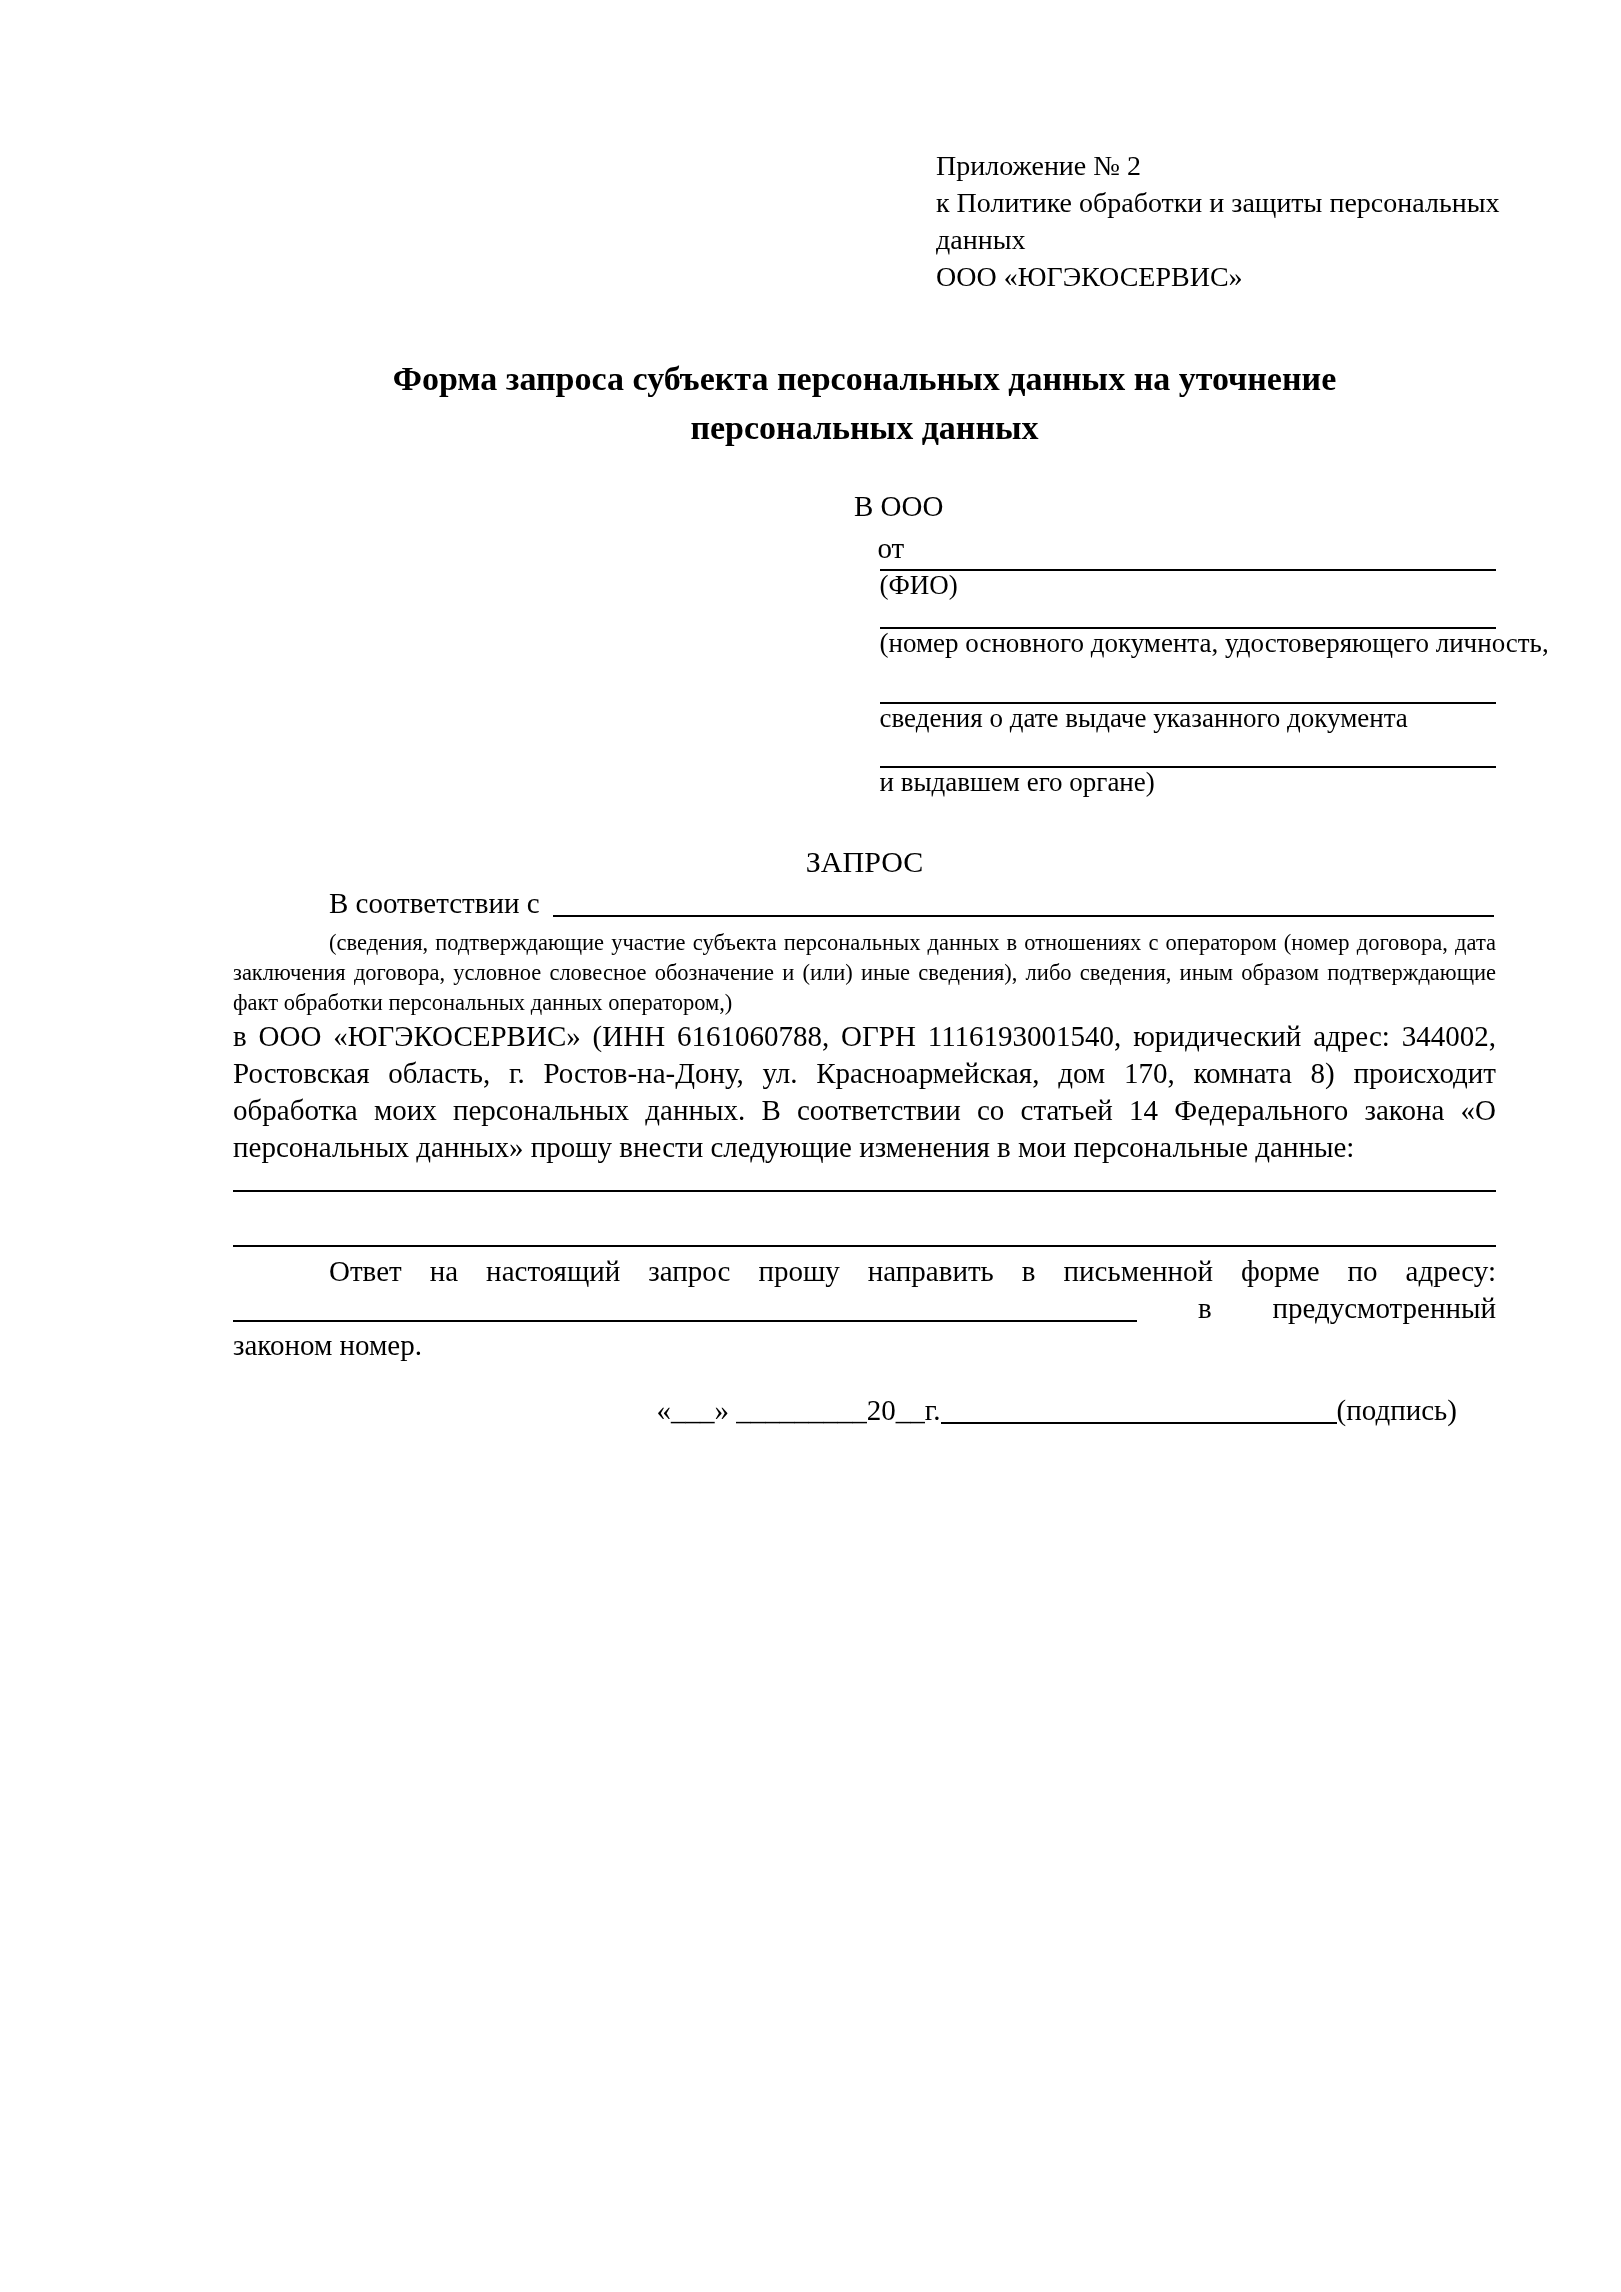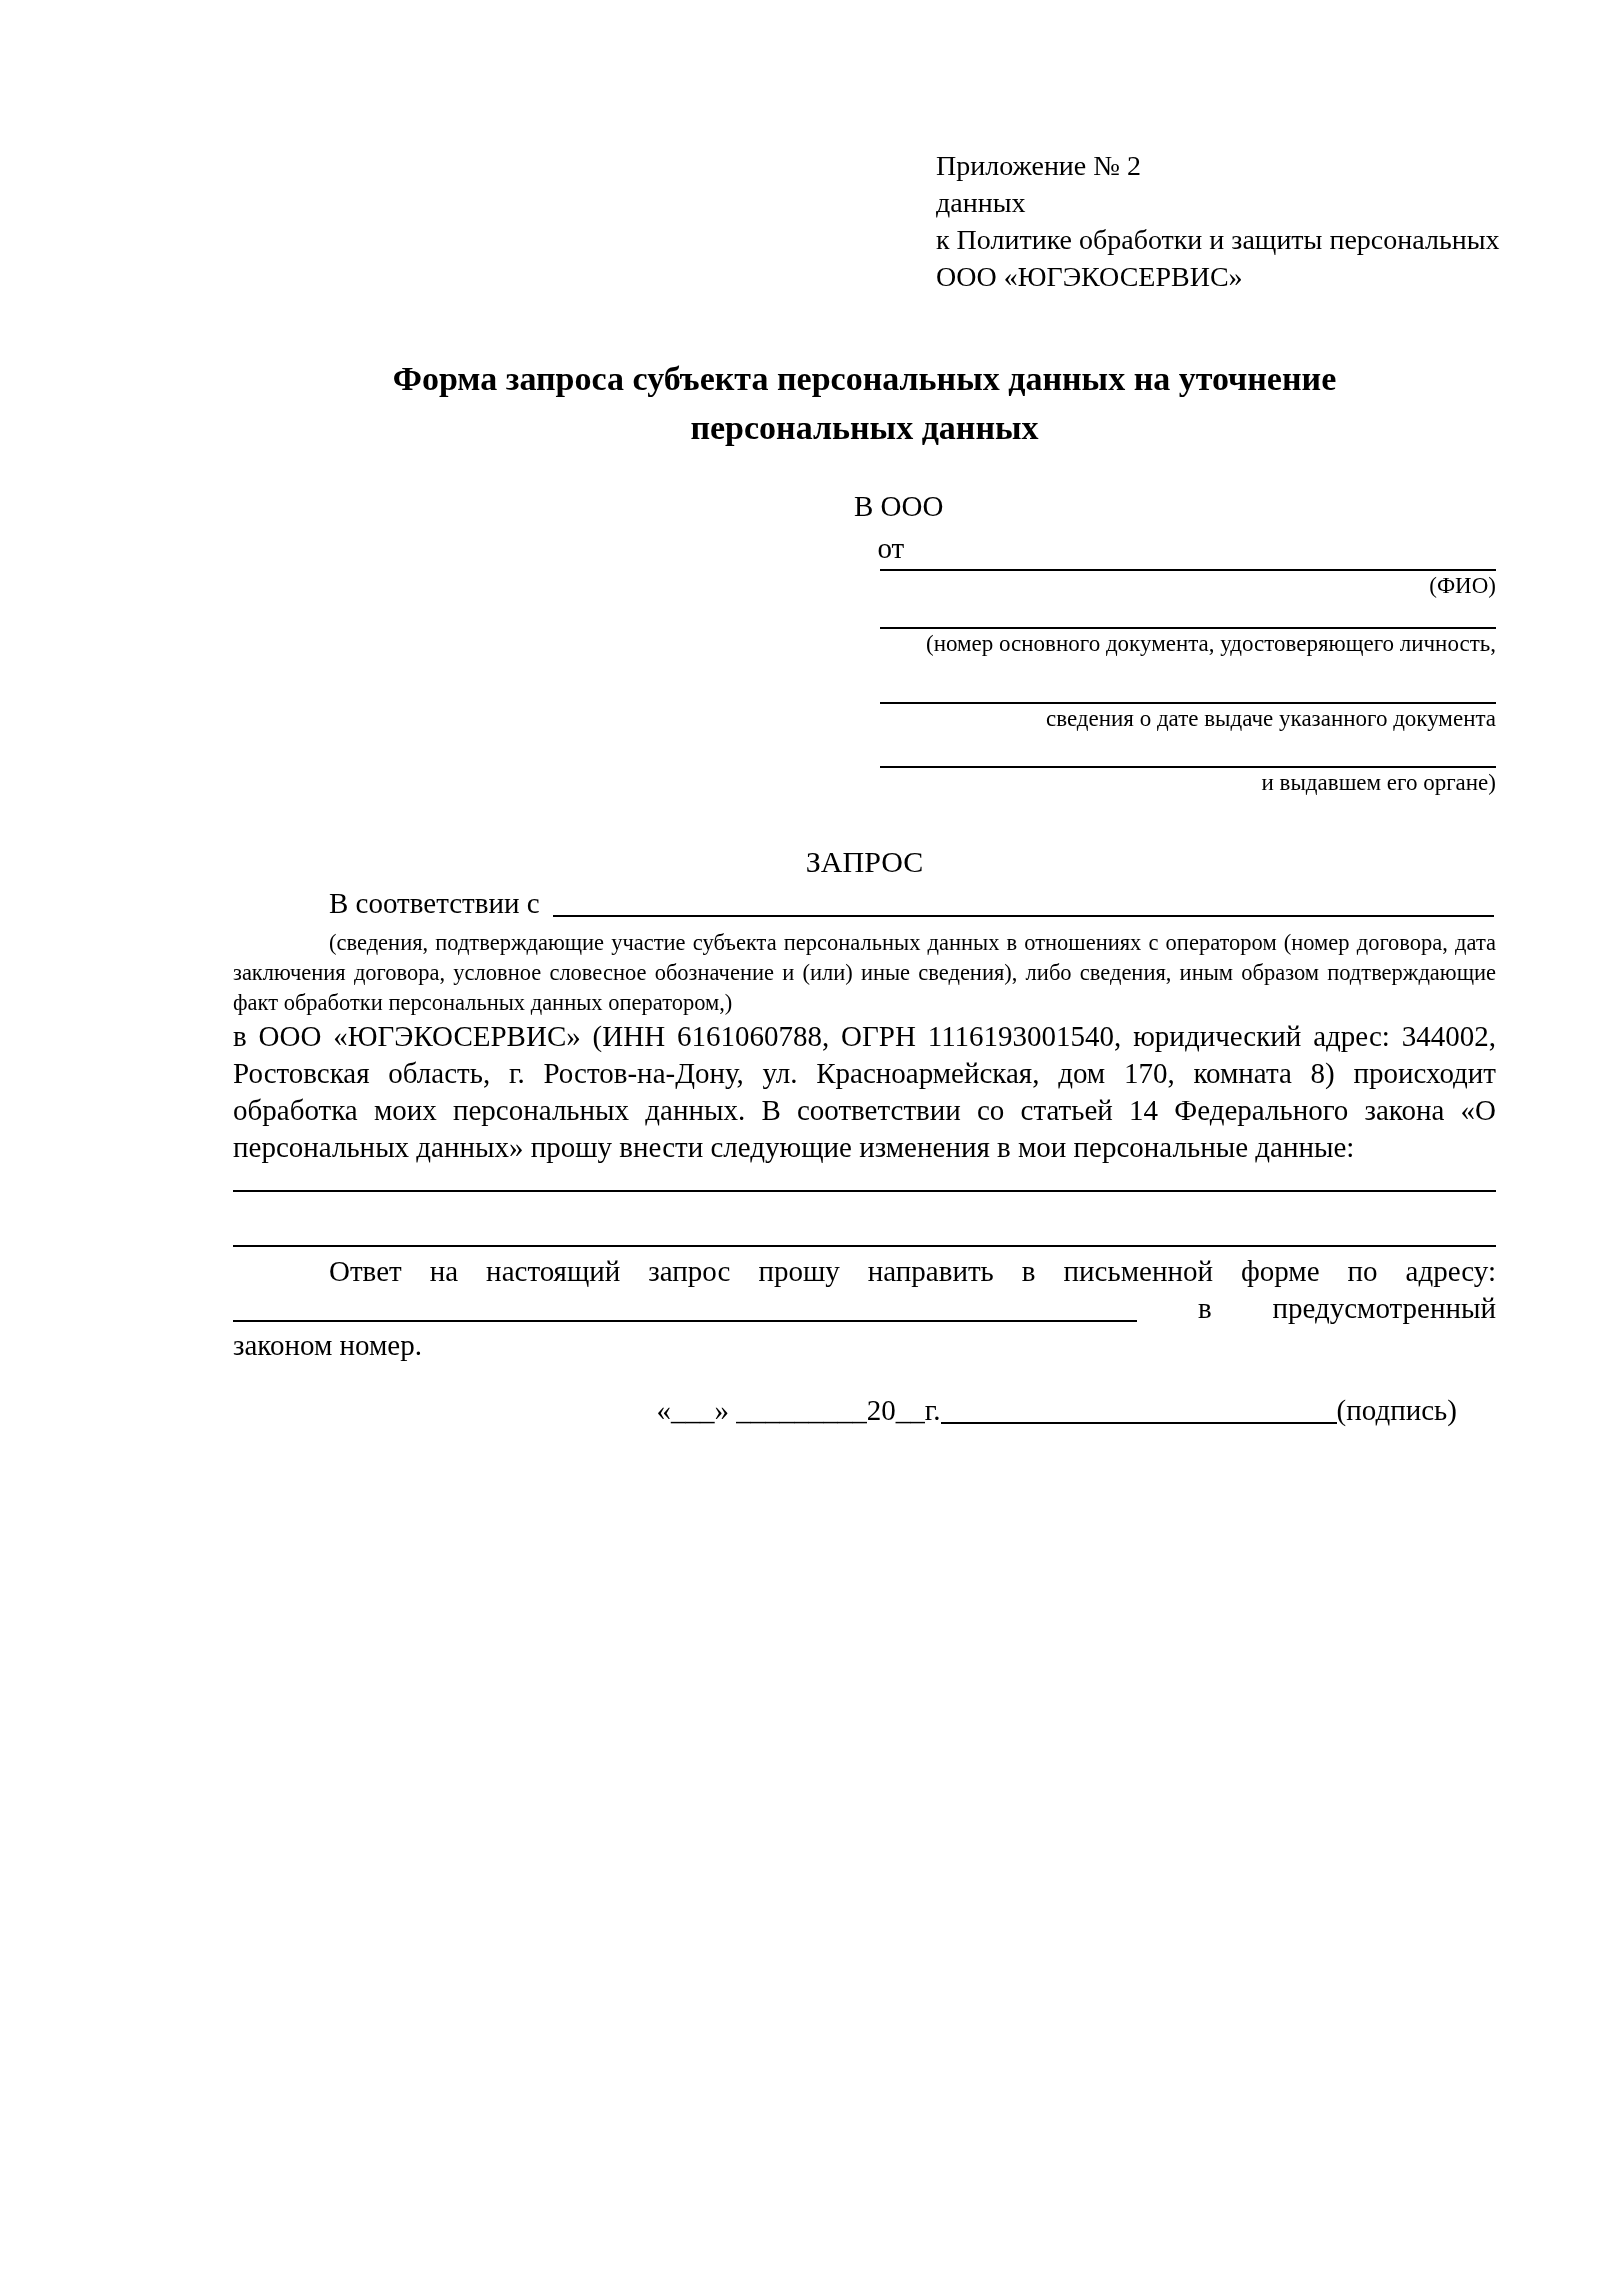--- a/index.html
+++ b/index.html
@@ -40,22 +40,22 @@
   }
   .addressee .a2 { padding-left: 13.7px; }
   .addressee .a3 { padding-left: 23.5px; }
   .field-line {
     border-bottom: 2.9px solid #000;
     margin-left: 25.5px;
     height: 0;
   }
   .field-caption {
     margin-left: 25.5px;
-    text-align: right;
-    font-size: 23px;
+    text-align: left;
+    font-size: 27px;
     line-height: 29px;
     white-space: nowrap;
   }
   .gap28 { margin-top: 27.4px; }
   .gap45 { margin-top: 44px; }
   .gap34 { margin-top: 33px; }
   
   .request-heading {
     margin-top: 45px;
     text-align: center;
@@ -147,22 +147,22 @@
   }
   .nowrap { white-space: nowrap; }
 </style>
 </head>
 <body>
 
 <div class="page">
 
   <div class="appendix">
     <div>Приложение № 2</div>
+    <div>к Политике обработки и защиты персональных</div>
     <div>данных</div>
-    <div>к Политике обработки и защиты персональных</div>
     <div>ООО «ЮГЭКОСЕРВИС»</div>
   </div>
 
   <div class="title">
     <div>Форма запроса субъекта персональных данных на уточнение</div>
     <div>персональных данных</div>
   </div>
 
   <div class="addressee">
     <div class="a1">В ООО</div>

